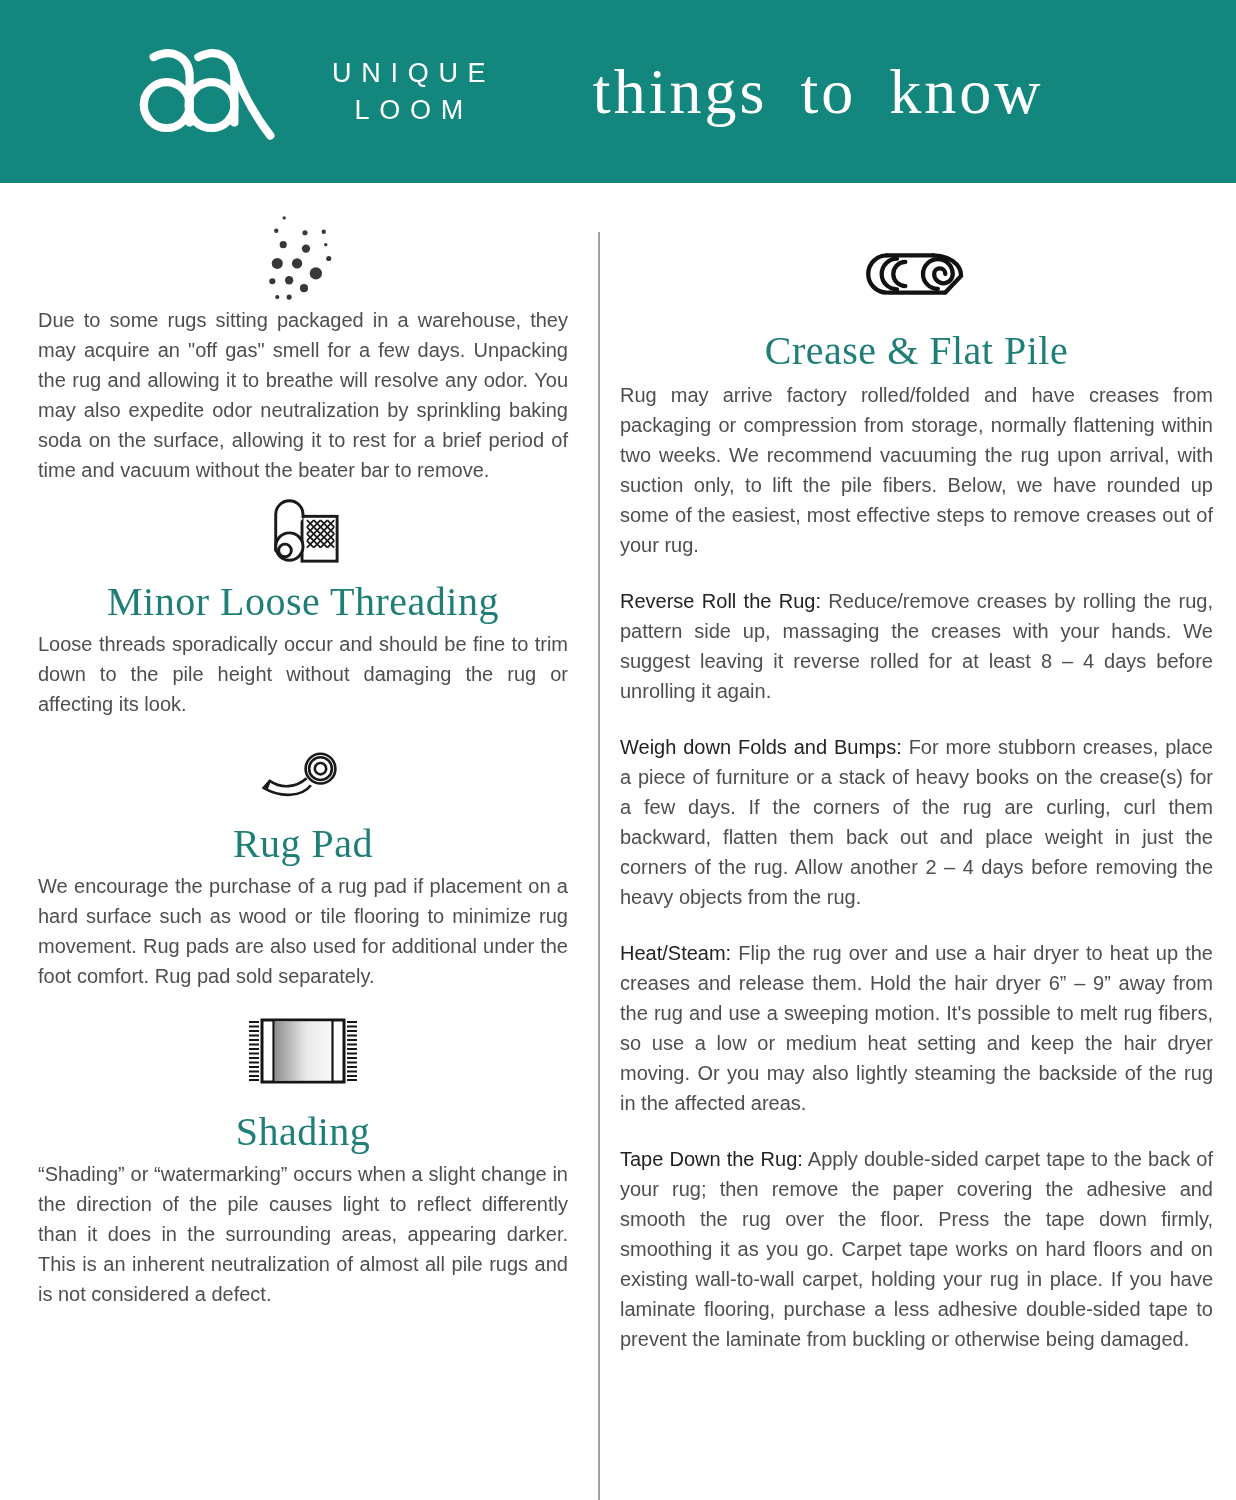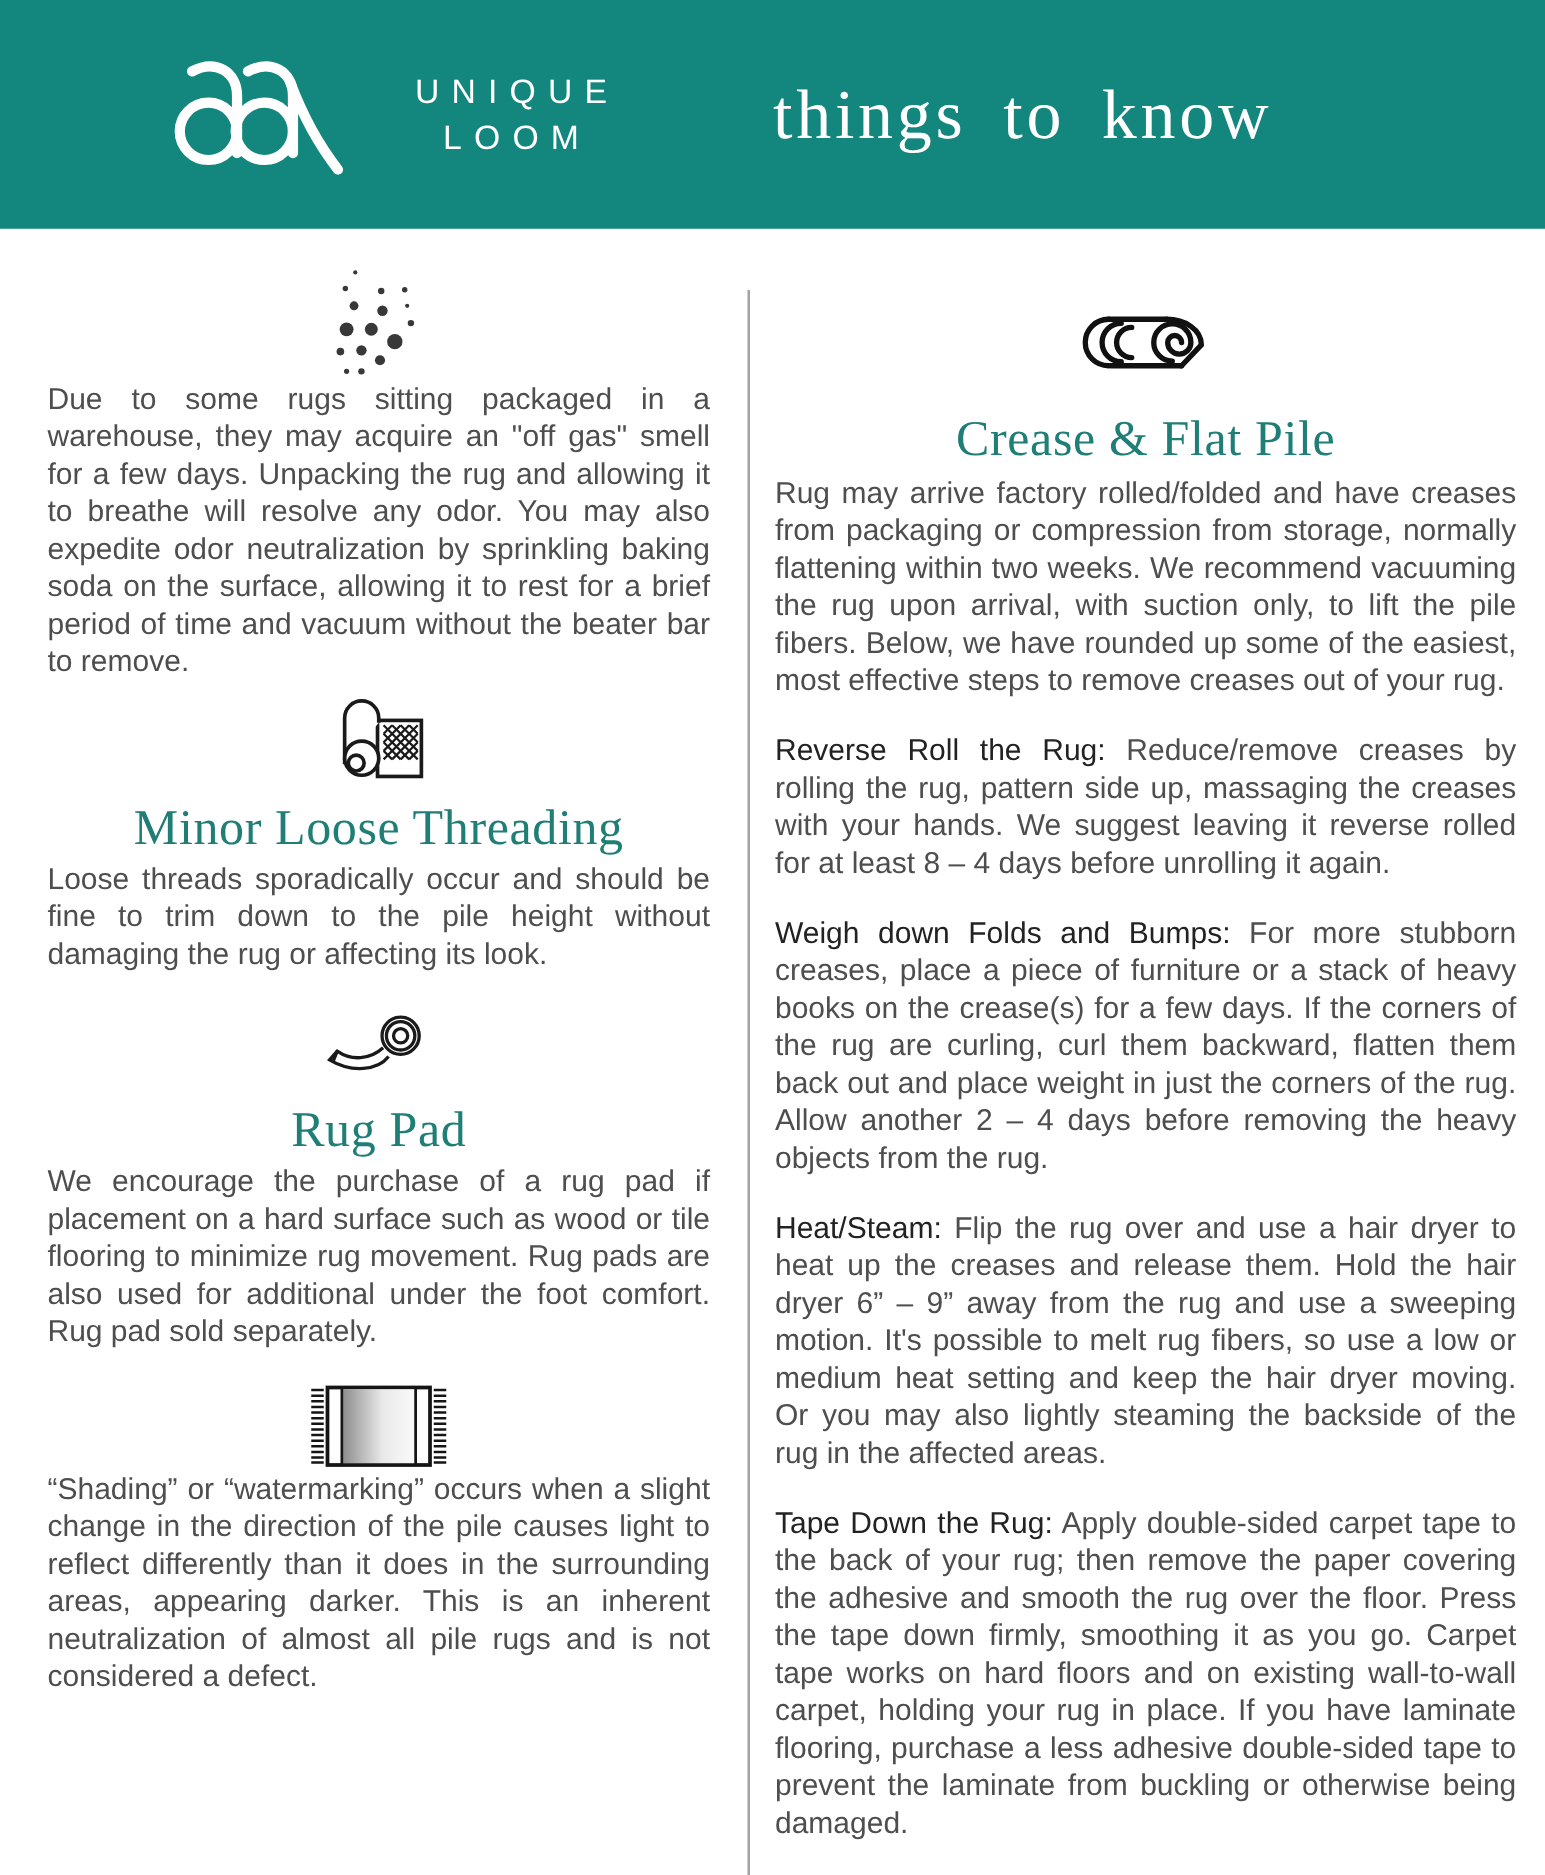--- a/index.html
+++ b/index.html
@@ -11,34 +11,34 @@
   body{width:1236px;height:1500px;overflow:hidden;font-family:"Liberation Sans",sans-serif}
   .page{width:1236px;height:1412px;background:#fff}
 
   
   .band{height:183px;background:var(--color-header_bg);display:flex;align-items:center}
   .brand{display:flex;align-items:center;gap:26px;margin-left:106px}
   .logo-svg{display:block}
   .wordmark{display:flex;flex-direction:column;align-items:center;color:var(--color-white);
     font-size:27px;letter-spacing:.36em;line-height:37px;font-weight:400}
   .title{flex:1;text-align:center;padding-right:95px;color:var(--color-white);
-    font-family:"Liberation Serif",serif;font-weight:400;font-size:56px;
+    font-family:"Liberation Serif",serif;font-weight:400;font-size:64px;
     letter-spacing:3px;word-spacing:.22em;line-height:1}
 
   
   .content{display:flex;align-items:stretch;height:1317px}
   .col{display:block}
   .col.left{width:598px;padding:0 30px 0 38px}
   .divider{width:2px;background:var(--color-divider);margin-top:49px}
   .col.right{width:636px;padding:0 23px 0 20px}
 
   .icon-wrap{display:flex;justify-content:center}
   h2{font-family:"Liberation Serif",serif;font-weight:400;color:var(--color-heading);
      text-align:center;font-size:40px;line-height:42px;letter-spacing:.5px}
-  p.body{font-size:24px;line-height:30px;color:var(--color-body_text);text-align:justify}
+  p.body{font-size:20px;line-height:30px;color:var(--color-body_text);text-align:justify}
   p.body .lead{font-weight:400;color:var(--color-lead_text)}
 
   
   .odor-icon-wrap{margin-top:28px}
   .odor-h{margin-top:20px;margin-bottom:6px}
   .threading-icon-wrap{margin-top:6px}
   .threading-h{margin-top:14px;margin-bottom:6px}
   .rugpad-icon-wrap{margin-top:26px}
   .rugpad-h{margin-top:22px;margin-bottom:6px}
   .shading-icon-wrap{margin-top:24px}
@@ -133,20 +133,21 @@
               <stop offset="1" stop-color="#fafafa"></stop>
             </linearGradient>
           </defs>
           <rect x="15" y="5" width="82" height="62" fill="#ffffff" stroke="#151515" stroke-width="3"></rect>
           <rect x="27.5" y="6.5" width="57.5" height="59" fill="url(#shade-grad)"></rect>
           <path d="M26.5,5 V67 M85.5,5 V67" stroke="#151515" stroke-width="2.2"></path>
           <path stroke="#151515" stroke-width="2" d="M2 7h10M2 11.5h10M2 16h10M2 20.5h10M2 25h10M2 29.5h10M2 34h10M2 38.5h10M2 43h10M2 47.5h10M2 52h10M2 56.5h10M2 61h10M2 65h10"></path>
           <path stroke="#151515" stroke-width="2" d="M100 7h10M100 11.5h10M100 16h10M100 20.5h10M100 25h10M100 29.5h10M100 34h10M100 38.5h10M100 43h10M100 47.5h10M100 52h10M100 56.5h10M100 61h10M100 65h10"></path>
         </svg>
       </div>
+      <h2 class="shading-h">Shading</h2>
       <p class="body">“Shading” or “watermarking” occurs when a slight change in the direction of the pile causes light to reflect differently than it does in the surrounding areas, appearing darker. This is an inherent neutralization of almost all pile rugs and is not considered a defect.</p>
 
     </section>
 
     <div class="divider"></div>
 
     <section class="col right">
 
       <div class="icon-wrap crease-icon-wrap">
         <svg width="131" height="52" viewBox="0 0 140 56" fill="none" stroke="#111111" stroke-width="4.6" stroke-linecap="round">

